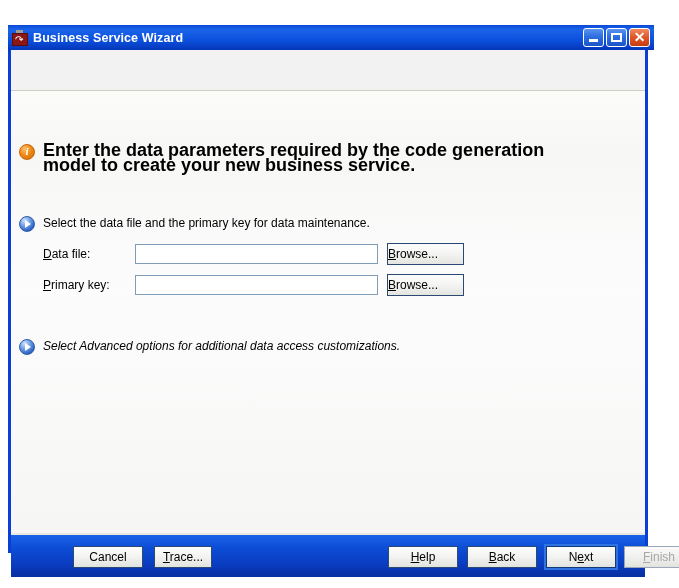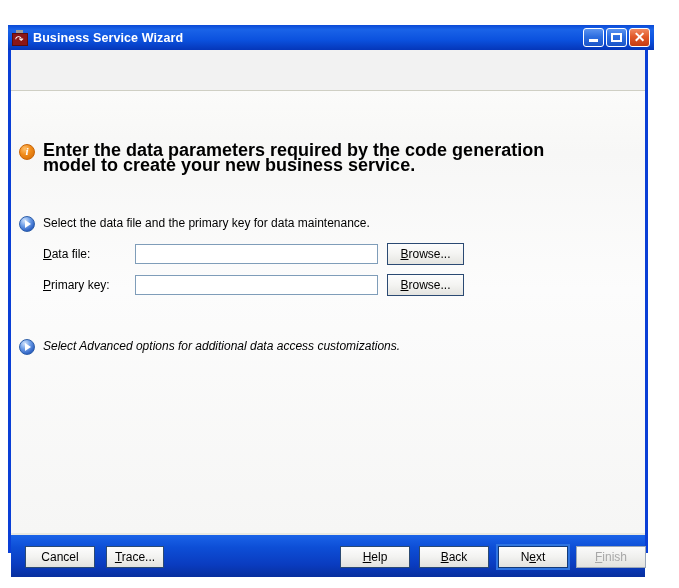--- a/index.html
+++ b/index.html
@@ -255,21 +255,21 @@
 
   .btn {
     font-family: "Liberation Sans", sans-serif;
     font-size: 12px;
     color: #000000;
     background: linear-gradient(to bottom, #fdfdfd 0%, #f4f4f2 48%, #e4e4e0 100%);
     border: 1px solid #2b4a73;
     box-sizing: border-box;
     padding: 0;
     cursor: default;
-    text-align: center;
+    text-align: left;
   }
   .btn.browse {
     width: 77px;
     height: 22px;
     margin-left: 9px;
   }
   .btn.advanced {
     width: 135px;
     height: 22px;
   }
@@ -291,20 +291,21 @@
     height: 22px;
     font-family: "Liberation Sans", sans-serif;
     font-size: 12px;
     color: #000000;
     background: linear-gradient(to bottom, #fdfdfd 0%, #f3f3f1 48%, #e2e2de 100%);
     border: 1px solid #2b4a73;
     box-sizing: border-box;
     padding: 0;
     cursor: default;
     text-align: center;
+    margin-left: 48px;
   }
   .footer-btn.focused {
     outline: 2px solid #2f74e0;
     outline-offset: 0px;
     border-color: #123a78;
   }
   .footer-btn.disabled {
     color: #a8a8a8;
     background: linear-gradient(to bottom, #fafafa 0%, #f0f0ee 48%, #e2e2de 100%);
     border-color: #9aa7b8;

